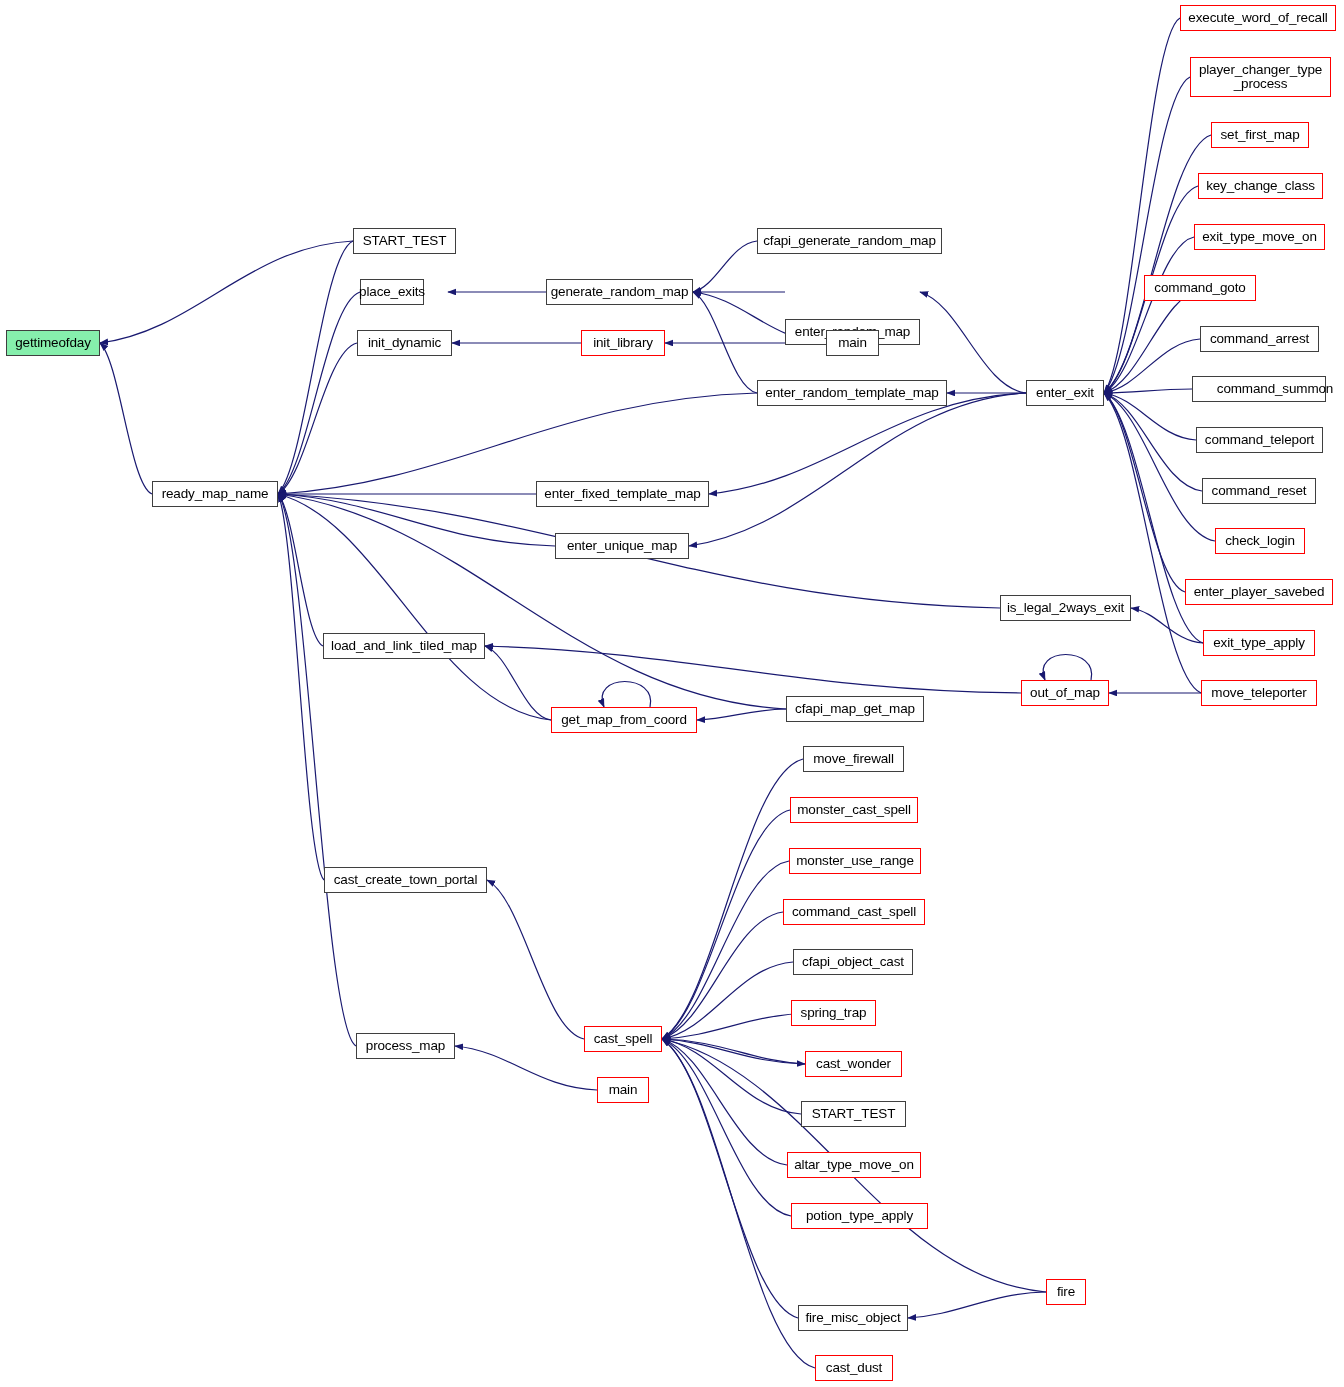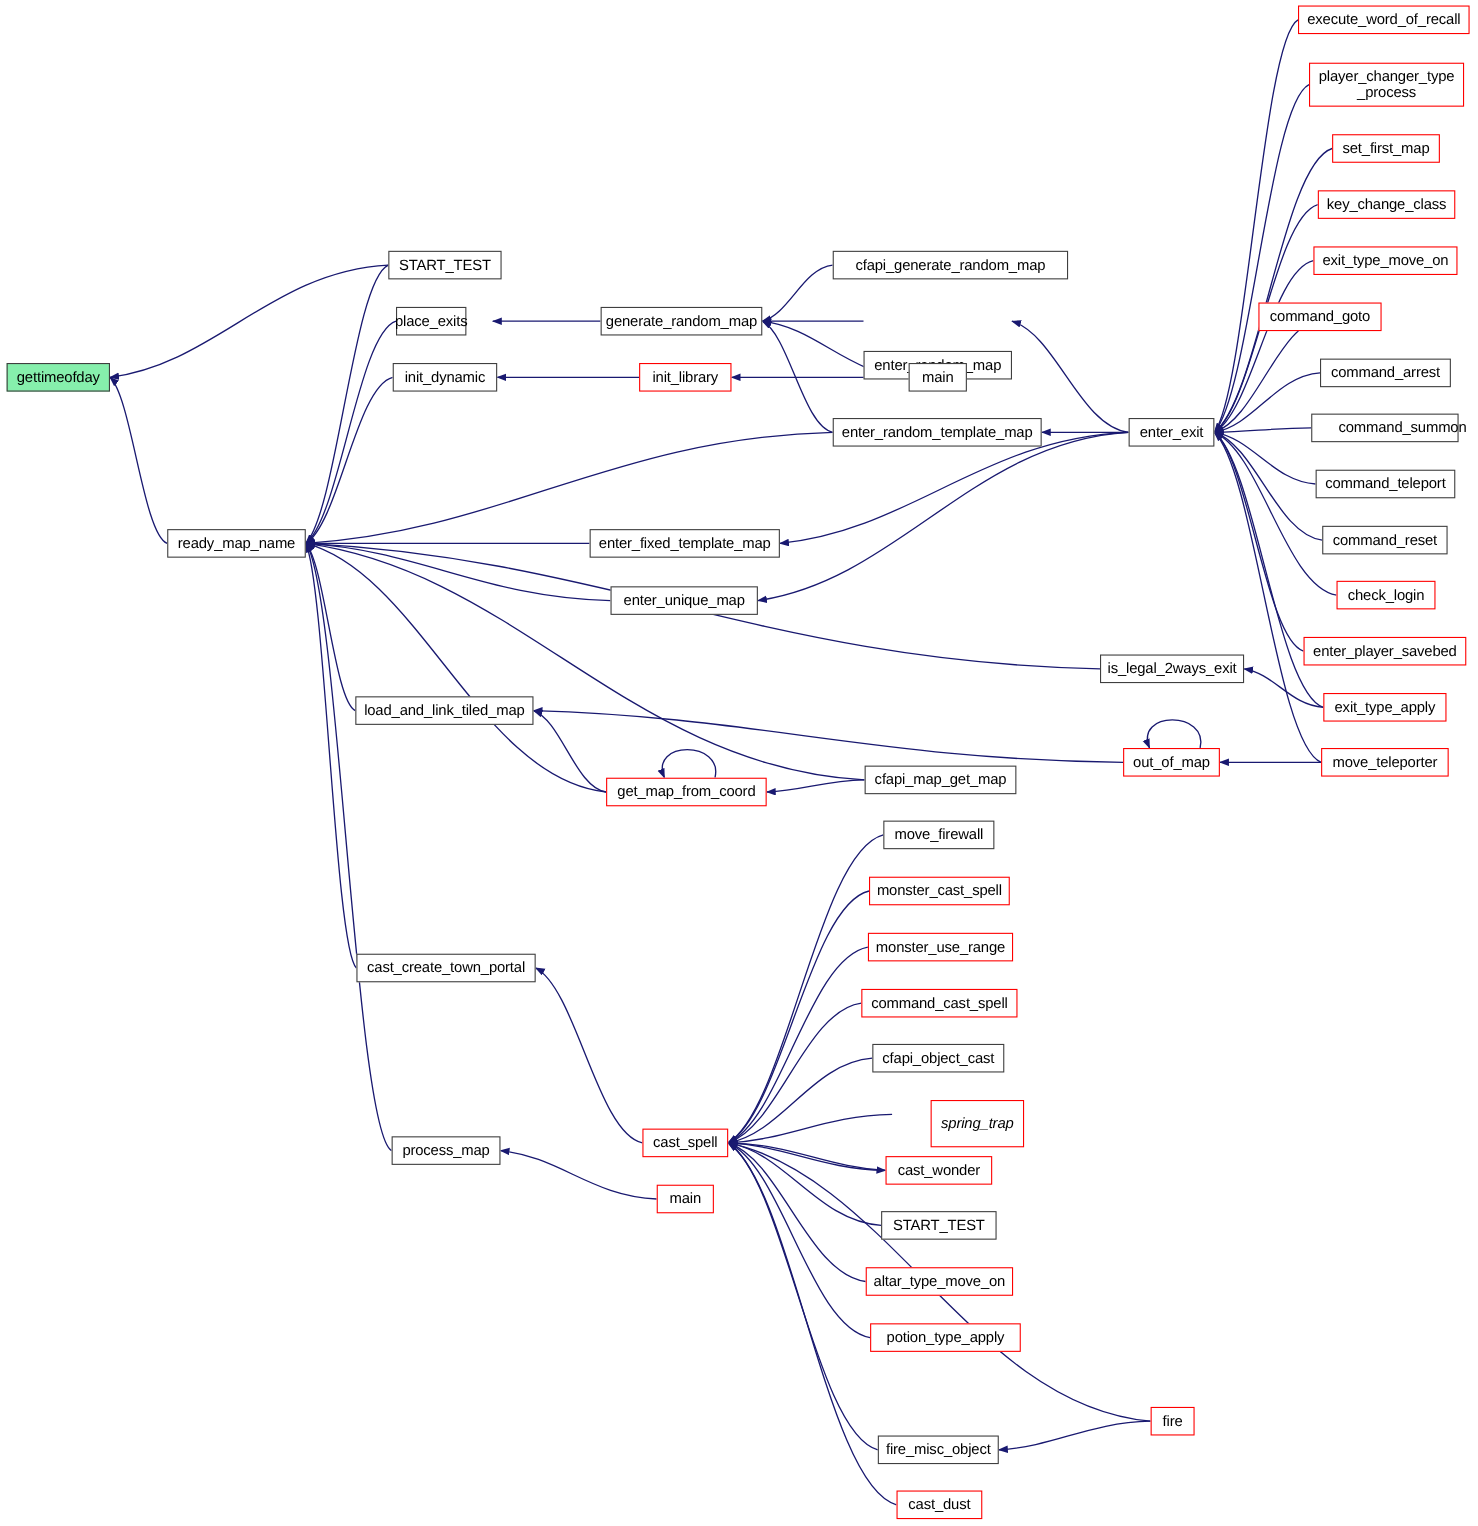--- a/index.html
+++ b/index.html
@@ -91,21 +91,21 @@
       </g>
   </svg>
   <div id="nodes">
       <div class="node root" style="left: 6px; top: 330px; width: 94px; height: 26px;">gettimeofday</div>
       <div class="node black" style="left: 353px; top: 228px; width: 103px; height: 26px;">START_TEST</div>
       <div class="node black" style="left: 360px; top: 279px; width: 64px; height: 26px;">place_exits</div>
       <div class="node black" style="left: 357px; top: 330px; width: 95px; height: 26px;">init_dynamic</div>
       <div class="node black" style="left: 152px; top: 481px; width: 126px; height: 26px;">ready_map_name</div>
       <div class="node black" style="left: 546px; top: 279px; width: 147px; height: 26px;">generate_random_map</div>
       <div class="node red" style="left: 581px; top: 330px; width: 84px; height: 26px;">init_library</div>
-      <div class="node black" style="left: 757px; top: 228px; width: 214px; height: 26px;">cfapi_generate_random_map</div>
+      <div class="node black" style="left: 757px; top: 228px; width: 185px; height: 26px;">cfapi_generate_random_map</div>
       <div class="node black" style="left: 785px; top: 279px; width: 135px; height: 26px; margin-top: 40px;">enter_random_map</div>
       <div class="node black" style="left: 826px; top: 330px; width: 53px; height: 26px;">main</div>
       <div class="node black" style="left: 757px; top: 380px; width: 190px; height: 26px;">enter_random_template_map</div>
       <div class="node black" style="left: 536px; top: 481px; width: 173px; height: 26px;">enter_fixed_template_map</div>
       <div class="node black" style="left: 555px; top: 533px; width: 134px; height: 26px;">enter_unique_map</div>
       <div class="node black" style="left: 1000px; top: 595px; width: 131px; height: 26px;">is_legal_2ways_exit</div>
       <div class="node black" style="left: 323px; top: 633px; width: 162px; height: 26px;">load_and_link_tiled_map</div>
       <div class="node red" style="left: 551px; top: 707px; width: 146px; height: 26px;">get_map_from_coord</div>
       <div class="node black" style="left: 786px; top: 696px; width: 138px; height: 26px;">cfapi_map_get_map</div>
       <div class="node red" style="left: 1021px; top: 680px; width: 88px; height: 26px;">out_of_map</div>
@@ -123,21 +123,21 @@
       <div class="node black" style="left: 1202px; top: 478px; width: 114px; height: 26px;">command_reset</div>
       <div class="node red" style="left: 1215px; top: 528px; width: 90px; height: 26px;">check_login</div>
       <div class="node red" style="left: 1185px; top: 579px; width: 148px; height: 26px;">enter_player_savebed</div>
       <div class="node red" style="left: 1203px; top: 630px; width: 112px; height: 26px;">exit_type_apply</div>
       <div class="node red" style="left: 1201px; top: 680px; width: 116px; height: 26px;">move_teleporter</div>
       <div class="node black" style="left: 803px; top: 746px; width: 101px; height: 26px;">move_firewall</div>
       <div class="node red" style="left: 790px; top: 797px; width: 128px; height: 26px;">monster_cast_spell</div>
       <div class="node red" style="left: 789px; top: 848px; width: 132px; height: 26px;">monster_use_range</div>
       <div class="node red" style="left: 783px; top: 899px; width: 142px; height: 26px;">command_cast_spell</div>
       <div class="node black" style="left: 793px; top: 949px; width: 120px; height: 26px;">cfapi_object_cast</div>
-      <div class="node red" style="left: 846px; top: 1000px; width: 85px; height: 43px; font-style: italic;">spring_trap</div>
+      <div class="node red" style="left: 791px; top: 1000px; width: 85px; height: 26px;">spring_trap</div>
       <div class="node red" style="left: 805px; top: 1051px; width: 97px; height: 26px;">cast_wonder</div>
       <div class="node black" style="left: 801px; top: 1101px; width: 105px; height: 26px;">START_TEST</div>
       <div class="node red" style="left: 787px; top: 1152px; width: 134px; height: 26px;">altar_type_move_on</div>
       <div class="node red" style="left: 791px; top: 1203px; width: 137px; height: 26px;">potion_type_apply</div>
       <div class="node black" style="left: 798px; top: 1305px; width: 110px; height: 26px;">fire_misc_object</div>
       <div class="node red" style="left: 815px; top: 1355px; width: 78px; height: 26px;">cast_dust</div>
       <div class="node red" style="left: 1046px; top: 1279px; width: 40px; height: 26px;">fire</div>
       <div class="node red" style="left: 584px; top: 1026px; width: 78px; height: 26px;">cast_spell</div>
       <div class="node black" style="left: 324px; top: 867px; width: 163px; height: 26px;">cast_create_town_portal</div>
       <div class="node black" style="left: 356px; top: 1033px; width: 99px; height: 26px;">process_map</div>

